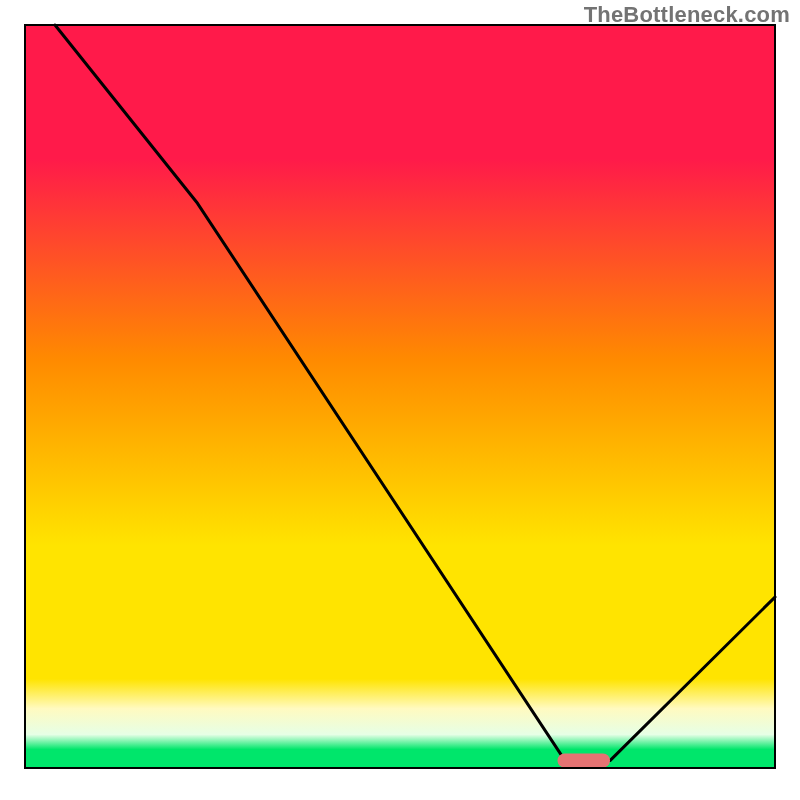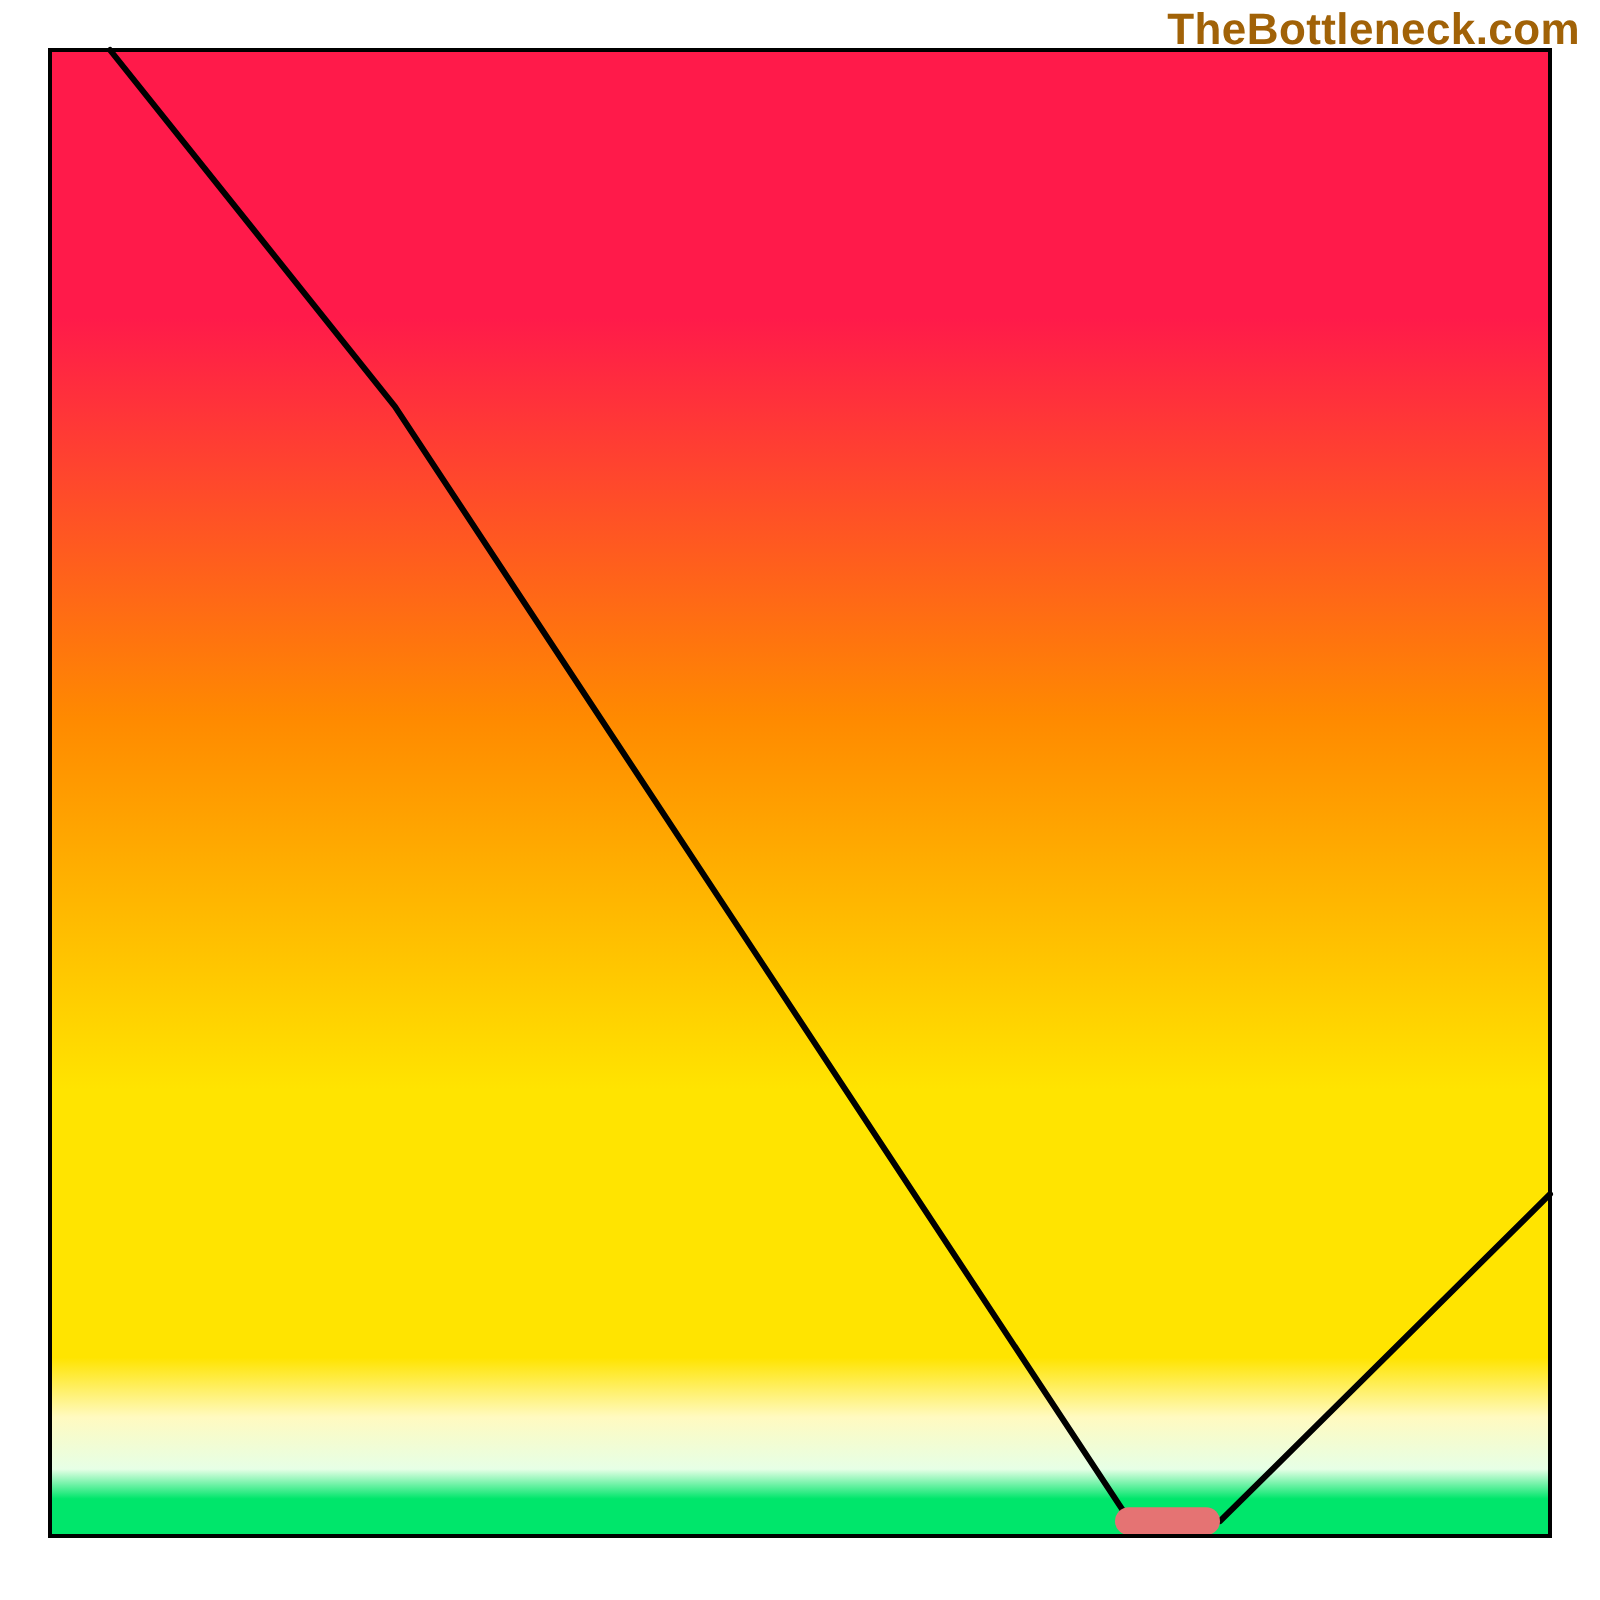--- a/index.html
+++ b/index.html
@@ -14,21 +14,21 @@
     position: relative;
     width: 800px;
     height: 800px;
   }
   .watermark {
     position: absolute;
     top: 2px;
     right: 10px;
     font-size: 22px;
     font-weight: 600;
-    color: #a16207;
+    color: #737373;
     letter-spacing: 0.2px;
     z-index: 10;
   }
   svg.chart {
     display: block;
   }
 </style>
 </head>
 <body>
 

